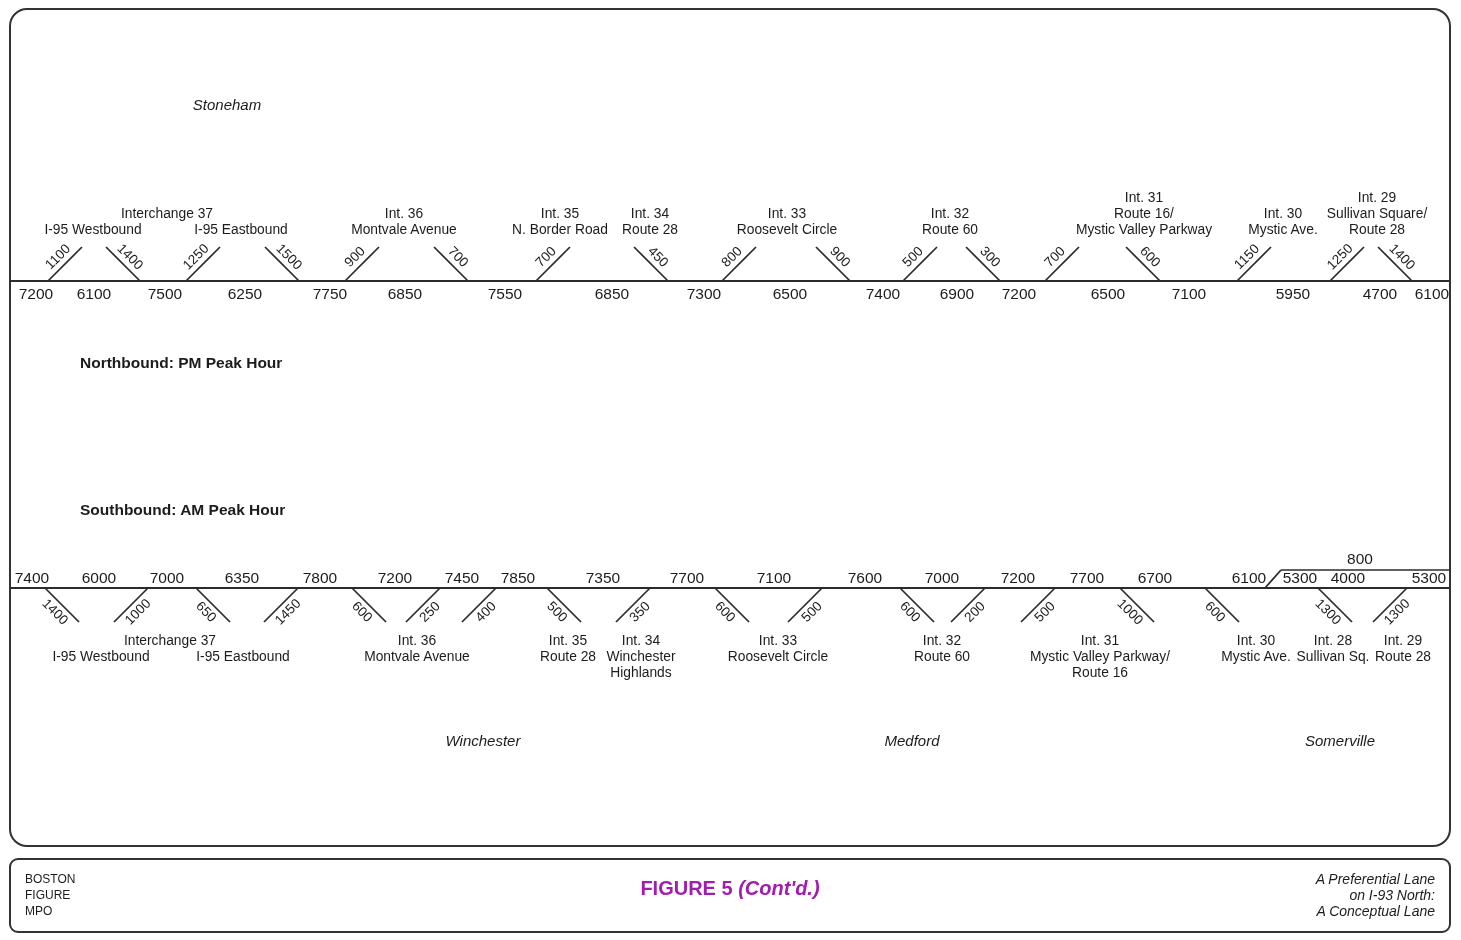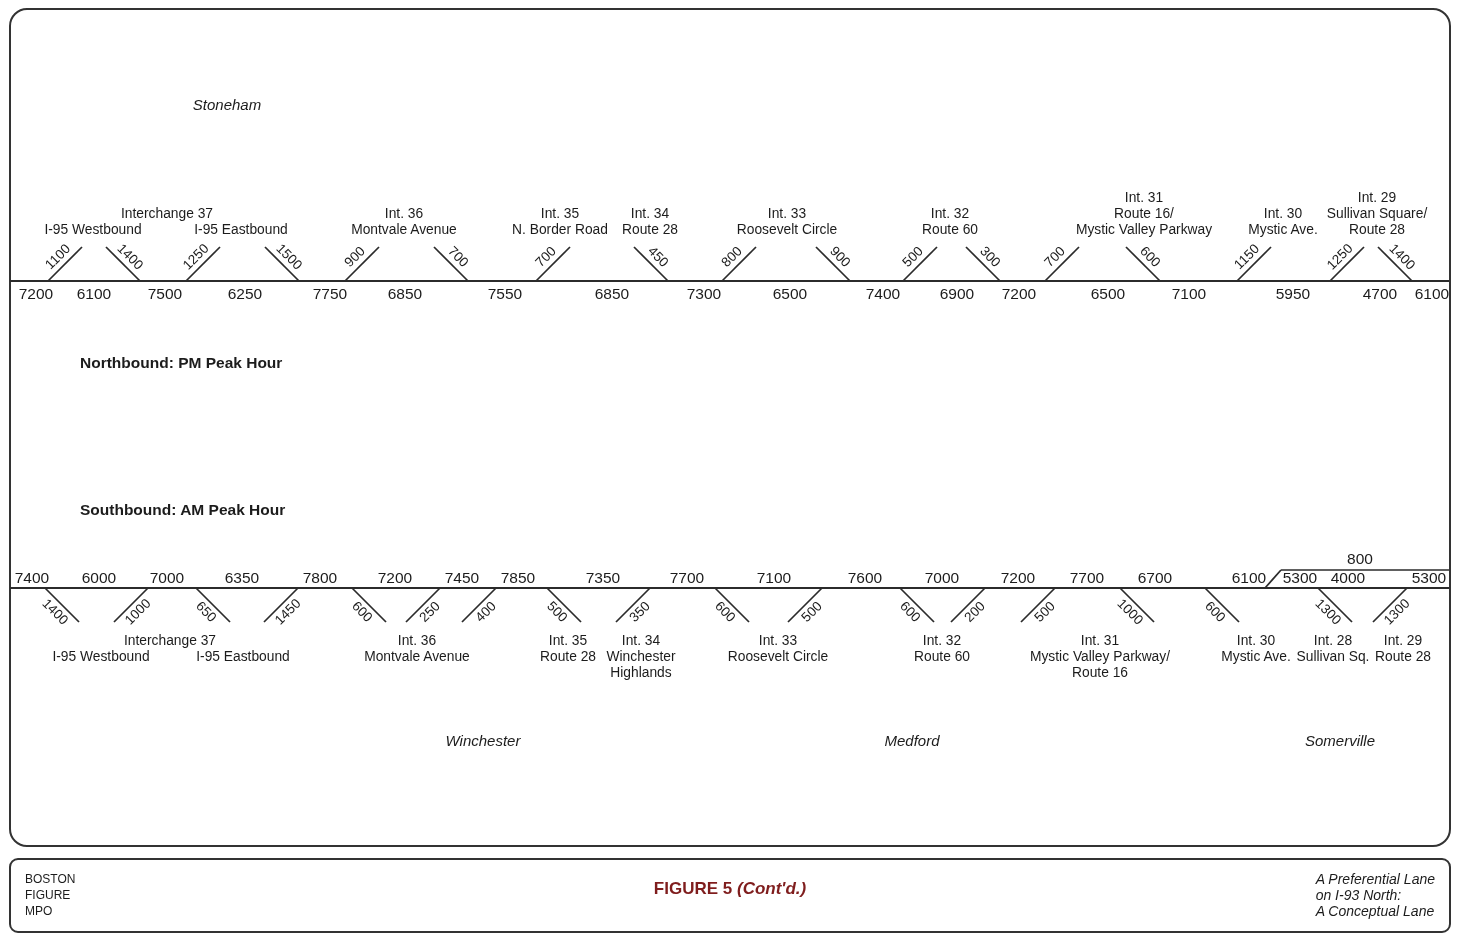--- a/index.html
+++ b/index.html
@@ -6,23 +6,23 @@
   body{width:1461px;height:940px;position:relative;overflow:hidden;
        font-family:"Liberation Sans", sans-serif;color:#1c1c1c;}
   .page{position:absolute;inset:0;}
   .diagram-box{position:absolute;left:9px;top:8px;width:1438px;height:835px;
        border:2px solid #333;border-radius:18px;background:#fff;}
   .footer-box{position:absolute;left:9px;top:858px;width:1438px;height:71px;
        border:2px solid #333;border-radius:9px;background:#fff;}
   svg{position:absolute;left:0;top:0;}
   .agency{position:absolute;left:25px;top:871px;font-size:12px;line-height:16px;color:#1c1c1c;}
   .fig-center{position:absolute;left:480px;top:879px;width:500px;text-align:center;
-       font-size:17px;line-height:19px;font-weight:bold;color:#7f1d1d;}
+       font-size:20px;line-height:19px;font-weight:bold;color:#a21caf;}
   .fig-center em{font-style:italic;}
-  .project{position:absolute;right:26px;top:871px;text-align:left;
+  .project{position:absolute;right:26px;top:871px;text-align:right;
        font-size:14px;line-height:16px;font-style:italic;color:#1c1c1c;}
 </style>
 </head>
 <body>
 
 <div class="page">
 
   <div class="diagram-box"></div>
 
   <svg id="diagram" width="1461" height="940" viewBox="0 0 1461 940">

